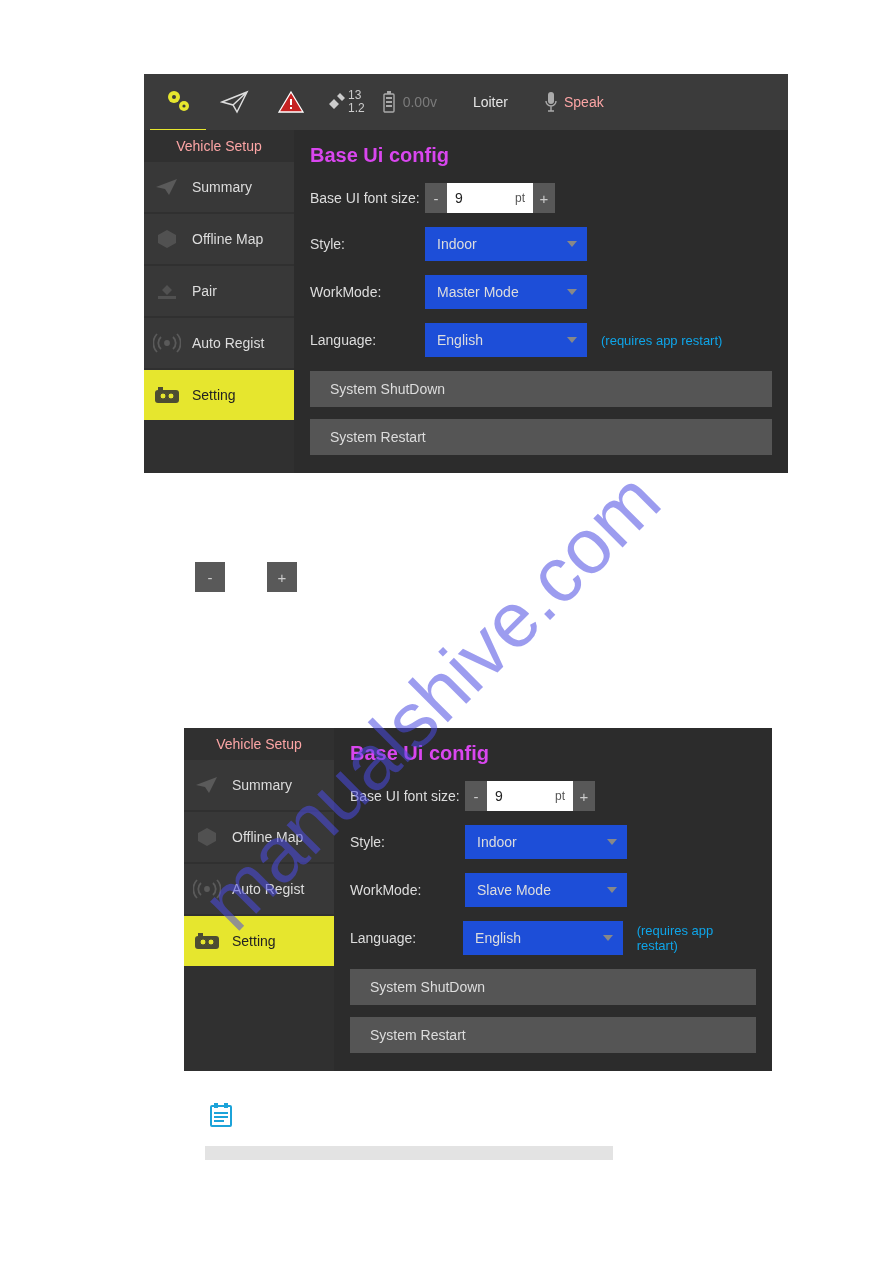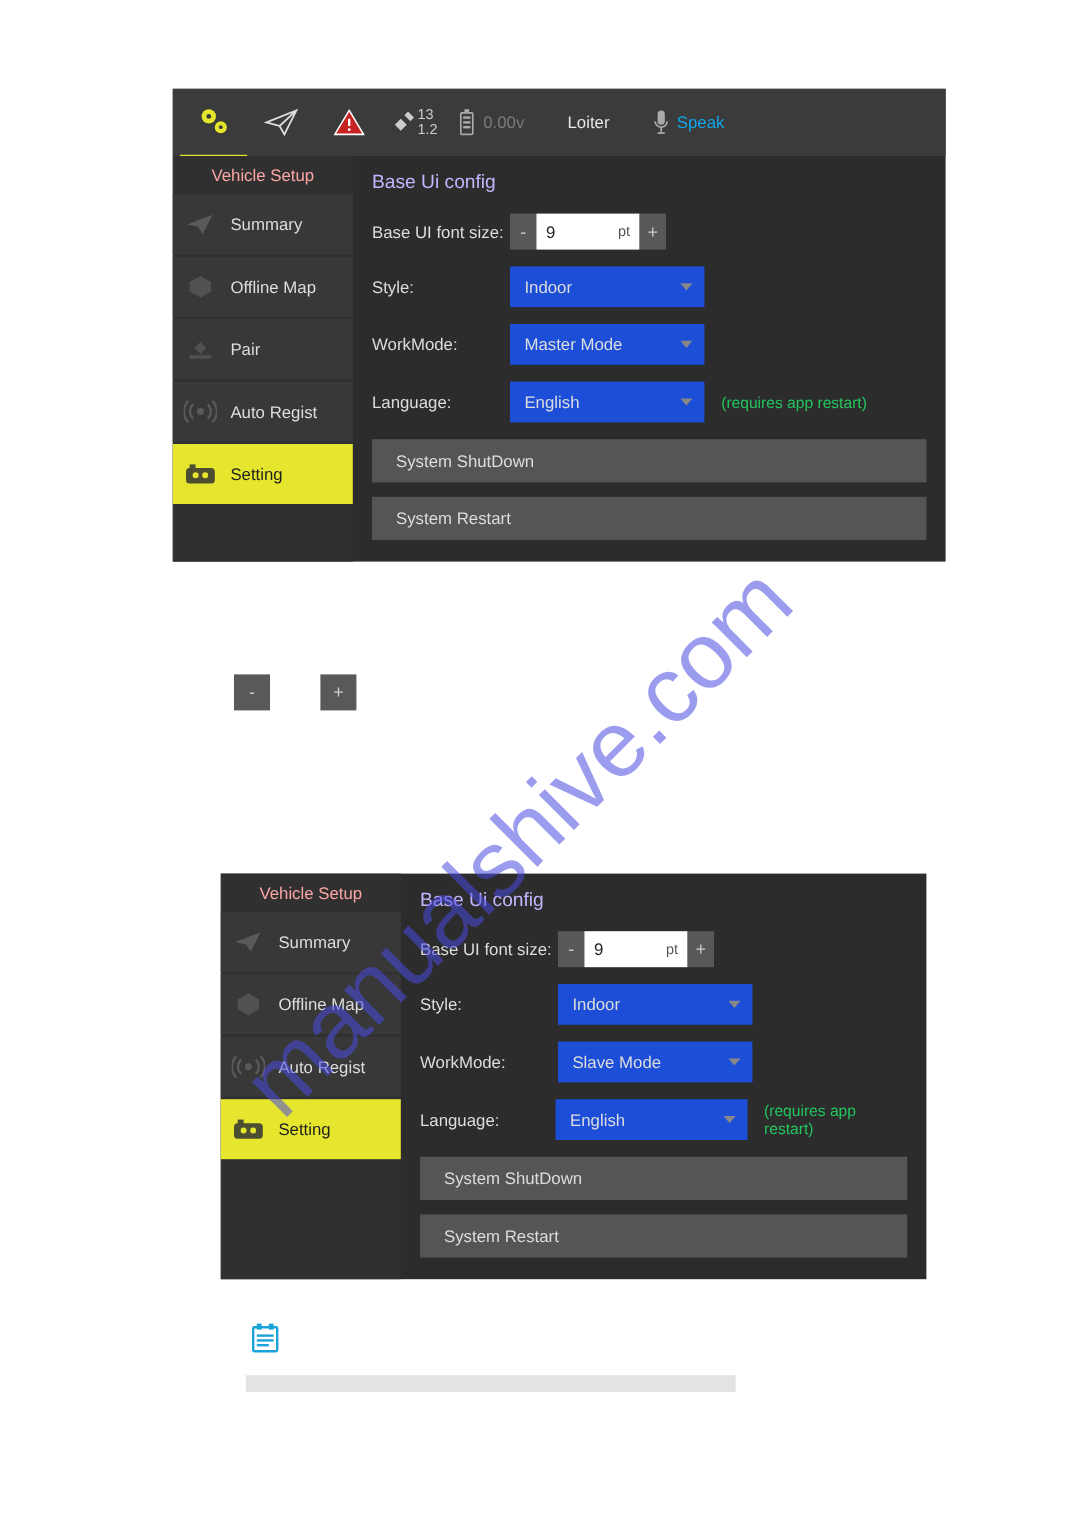--- a/index.html
+++ b/index.html
@@ -6,40 +6,40 @@
   body{width:893px;height:1263px;position:relative;}
 
   
   .app{background:#2c2c2c;color:#dcdcdc;font-size:14px;}
   .topbar{background:#3b3b3b;height:56px;display:flex;align-items:center;padding:0 6px;}
   .topbar .tb-item{padding:0 14px;height:56px;display:flex;align-items:center;justify-content:center;color:#ccc;}
   .topbar .tb-sel{border-bottom:3px solid #e6e62e;}
   .satnums{display:flex;flex-direction:column;align-items:flex-start;font-size:12px;line-height:13px;color:#ccc;margin-left:2px;}
   .topbar .volt{color:#7b7b7b;}
   .topbar .mode{color:#e6e6e6;margin-left:14px;margin-right:14px;}
-  .topbar .speak{color:#0ea5e9;}
+  .topbar .speak{color:#fca5a5;}
 
   .body-row{display:flex;}
   .sidebar{width:150px;background:#303030;padding-top:2px;}
   .sb-title{text-align:center;color:#fca5a5;font-size:14px;padding:6px 0 8px;}
   .sb-item{display:flex;align-items:center;height:50px;gap:10px;padding-left:8px;color:#ddd;background:#383838;margin-bottom:2px;}
   .sb-item.sel{background:#e6e62e;color:#222;}
   .sb-icon{width:30px;height:28px;display:flex;align-items:center;justify-content:center;opacity:.55;}
   .sb-item.sel .sb-icon{opacity:.85;}
 
   .main{flex:1;padding:10px 16px 18px;}
-  .main h2{font-weight:normal;color:#c4b5fd;font-size:16px;margin:4px 0 16px;}
+  .main h2{font-weight:bold;color:#d946ef;font-size:20px;margin:4px 0 16px;}
   .row{display:flex;align-items:center;margin-bottom:14px;}
   .lbl{width:115px;color:#ddd;font-size:14px;}
   .step{width:22px;height:30px;background:#585858;color:#ccc;display:flex;align-items:center;justify-content:center;font-size:15px;cursor:pointer;}
   .numbox{width:70px;height:30px;background:#fff;color:#222;display:flex;align-items:center;padding:0 8px;font-size:14px;justify-content:space-between;}
   .numbox .u{color:#555;font-size:12px;}
   .dd{width:140px;height:34px;background:#1d4ed8;color:#ddd;display:flex;align-items:center;justify-content:space-between;padding:0 10px 0 12px;font-size:14px;}
   .caret{width:0;height:0;border-left:5px solid transparent;border-right:5px solid transparent;border-top:6px solid #888;}
-  .note{color:#22c55e;font-size:13px;margin-left:14px;}
+  .note{color:#0ea5e9;font-size:13px;margin-left:14px;}
   .actions{display:flex;gap:12px;margin-top:6px;flex-direction:column;}
   .btn{background:#555;color:#ddd;padding:10px 20px;font-size:14px;}
 
   
   .fig1{position:absolute;left:144px;top:74px;width:644px;}
   .inlinebtns{position:absolute;left:195px;top:562px;display:flex;gap:42px;}
   .inlinebtns .step{width:30px;height:30px;background:#595959;}
   .fig2{position:absolute;left:184px;top:728px;width:588px;}
   .fig2 .sidebar{width:150px;}
   .noteicon{position:absolute;left:209px;top:1102px;}

